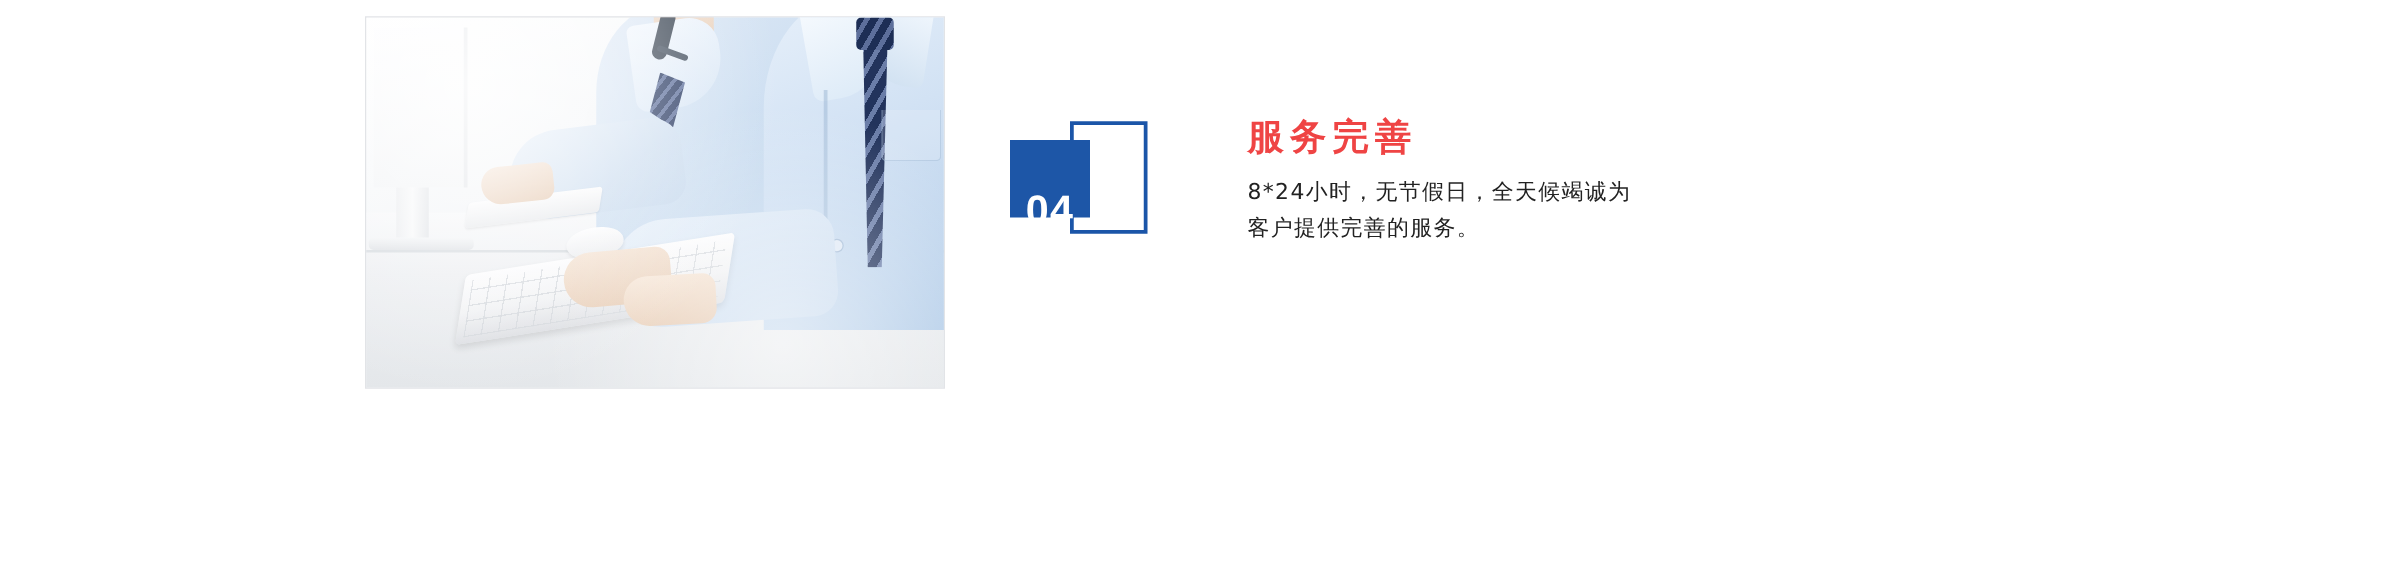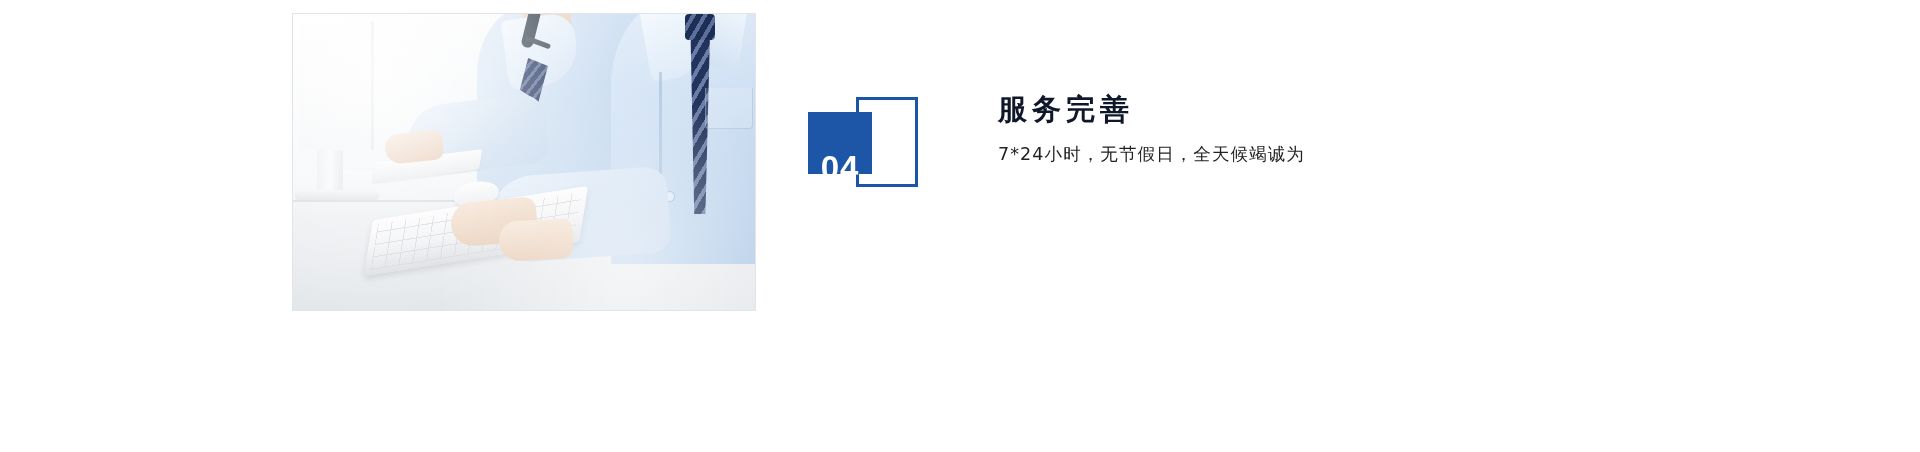--- a/index.html
+++ b/index.html
@@ -374,21 +374,21 @@
 
   .text-col {
     position: absolute;
     left: 190px;
     top: 0;
     width: 440px;
   }
 
   .title {
     margin: 0;
-    color: #0f172a;
+    color: #ef4444;
     font-size: 29px;
     font-weight: 700;
     letter-spacing: 5px;
     line-height: 1.18;
     font-family: "DejaVu Sans", "Liberation Sans", sans-serif;
     white-space: nowrap;
   }
 
   .desc {
     margin: 14px 0 0 0;
@@ -450,18 +450,19 @@
     <div class="badge">
       <div class="badge-outline"></div>
       <div class="badge-solid">
         <span class="badge-number">04</span>
       </div>
     </div>
 
     <div class="text-col">
       <h2 class="title">服务完善</h2>
       <p class="desc">
-        <span class="desc-line">7*24小时，无节假日，全天候竭诚为</span>
+        <span class="desc-line">8*24小时，无节假日，全天候竭诚为</span>
+        <span class="desc-line">客户提供完善的服务。</span>
       </p>
     </div>
 
   </div>
 </div>
 
 </body></html>

